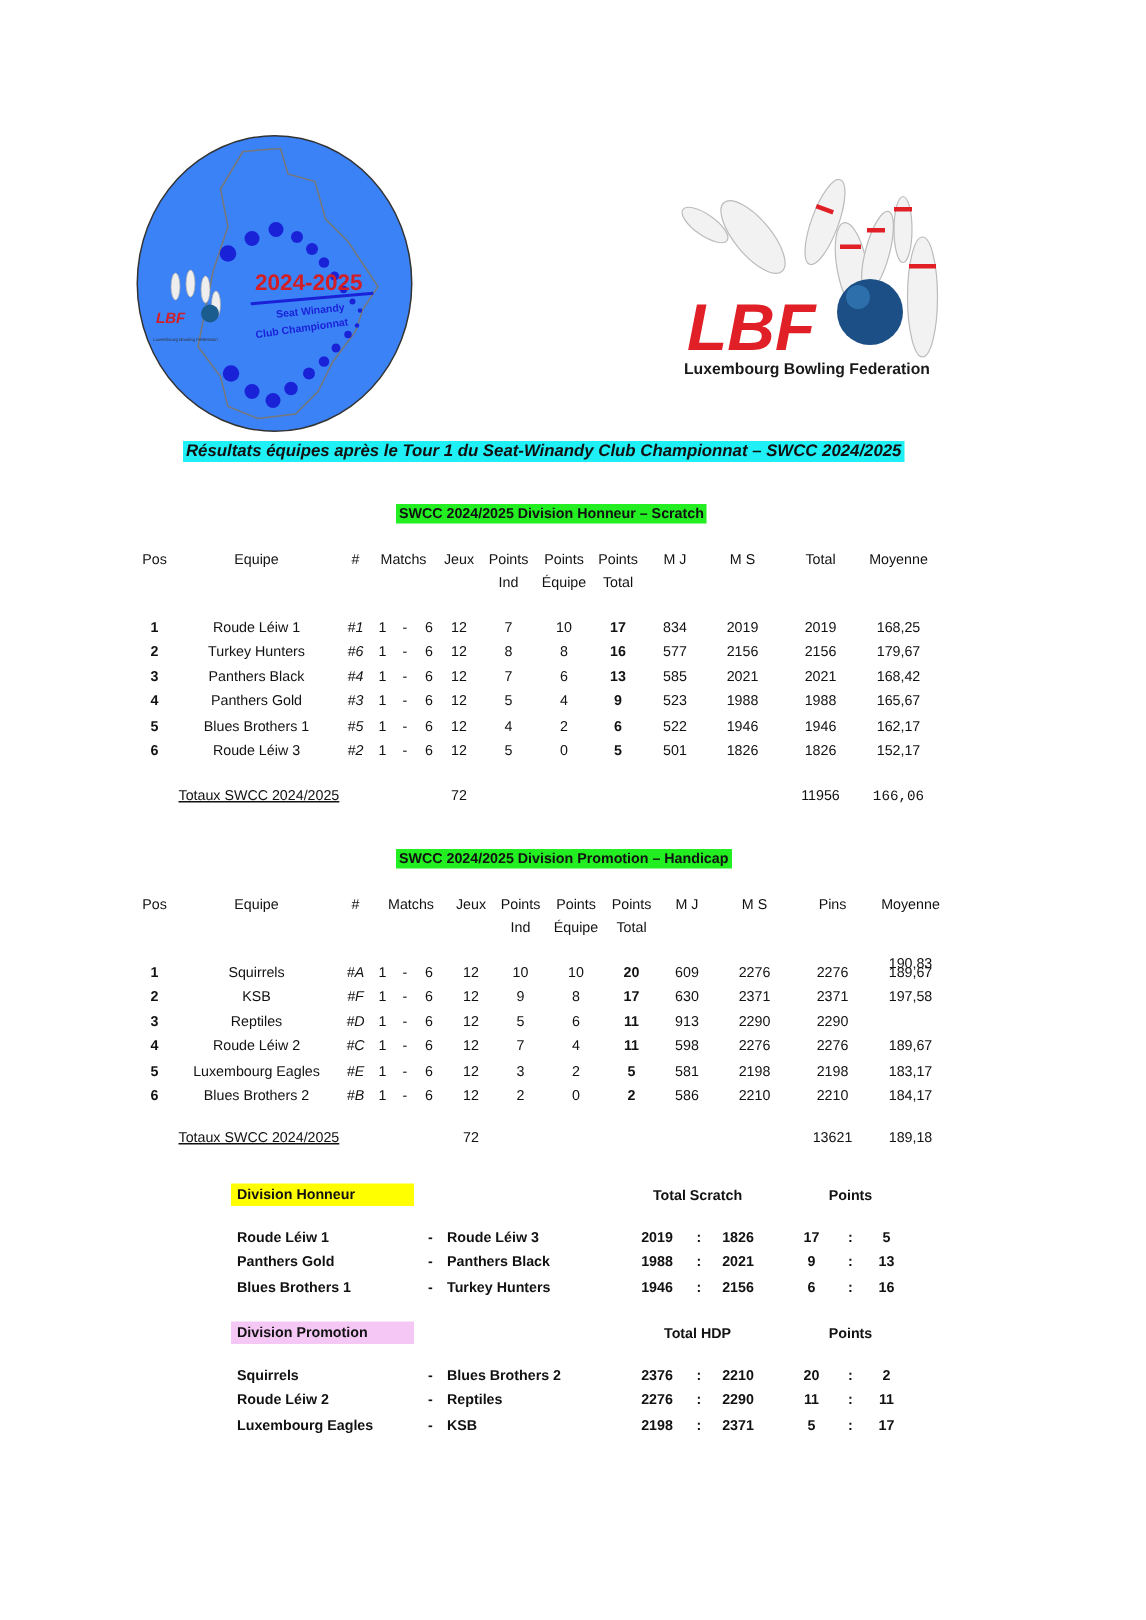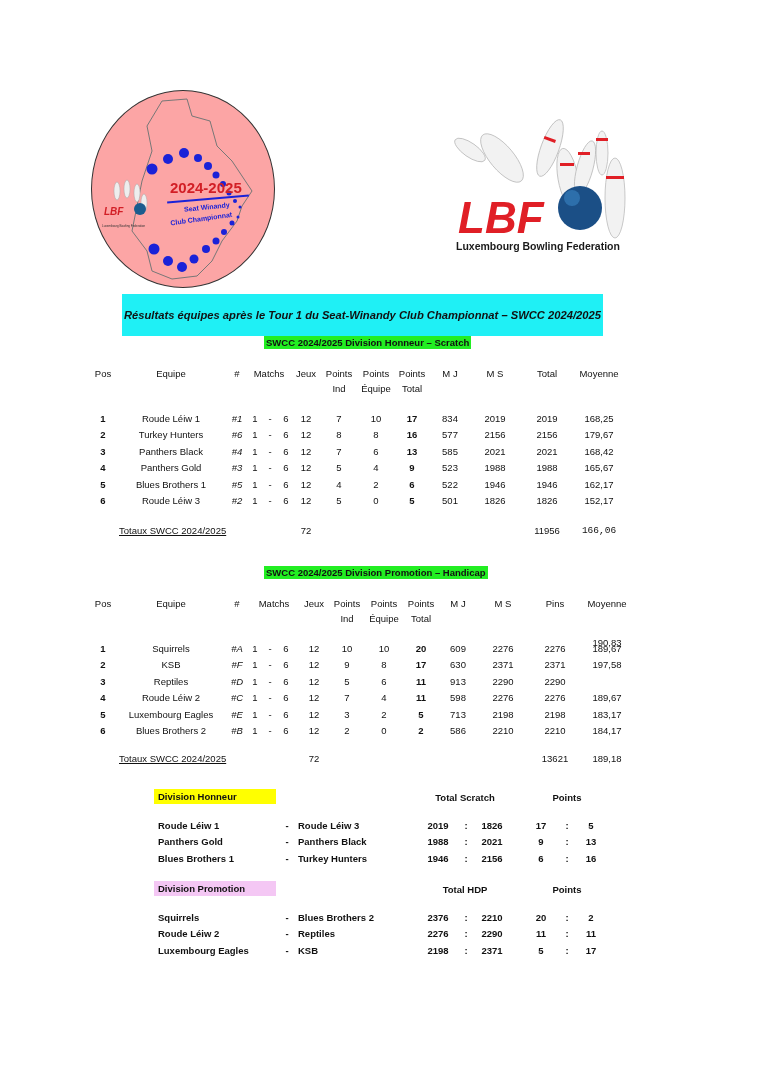--- a/index.html
+++ b/index.html
@@ -1,26 +1,26 @@
 <!DOCTYPE html>
 <html><head>
 <meta charset="utf-8">
 <style>
   html, body { margin:0; padding:0; background:#ffffff; }
   body { width:764px; height:1080px; position:relative; overflow:hidden;
          font-family:"Liberation Sans", sans-serif; color:#111; font-size:9.5px; }
   .abs { position:absolute; }
   
-  .logo-circle { left:91px; top:90px; width:182px; height:196px; border:1px solid #333; border-radius:50%; background:#fca5a5; overflow:hidden; }
+  .logo-circle { left:91px; top:90px; width:182px; height:196px; border:1px solid #333; border-radius:50%; background:#3b82f6; overflow:hidden; }
   .logo-circle svg { width:100%; height:100%; display:block; }
   .logo-lbf { left:440px; top:108px; width:200px; height:160px; }
   .logo-lbf svg { width:100%; height:100%; display:block; }
   .lbf-caption { position:absolute; left:16px; top:132px; font-weight:bold; font-size:10.5px; color:#1a1a1a; white-space:nowrap; }
   
-  .main-title { left:122px; top:294px; background:#1ff0f5; font-weight:bold; font-style:italic; font-size:11.2px; padding:15px 2px; white-space:nowrap; }
+  .main-title { left:122px; top:294px; background:#1ff0f5; font-weight:bold; font-style:italic; font-size:11.2px; padding:1px 2px; white-space:nowrap; }
   .div-title { background:#22ee22; font-weight:bold; font-size:9.5px; padding:1px 2px; white-space:nowrap; }
   .t1 { left:264px; top:336px; }
   .t2 { left:264px; top:566px; }
   
   .cell { position:absolute; white-space:nowrap; transform:translateX(-50%); text-align:center; }
   .left { transform:none; text-align:left; }
   .bold { font-weight:bold; }
   .ital { font-style:italic; }
   .uline { text-decoration:underline; }
   
@@ -282,21 +282,21 @@
     <div class="cell bold" style="left: 103px; top: 708.6px; position: absolute;">5</div>
     <div class="cell" style="left: 171px; top: 708.6px; position: absolute;">Luxembourg Eagles</div>
     <div class="cell ital" style="left: 237px; top: 708.6px; position: absolute;">#E</div>
     <div class="cell" style="left: 255px; top: 708.6px; position: absolute;">1</div>
     <div class="cell" style="left: 270px; top: 708.6px; position: absolute;">-</div>
     <div class="cell" style="left: 286px; top: 708.6px; position: absolute;">6</div>
     <div class="cell" style="left: 314px; top: 708.6px; position: absolute;">12</div>
     <div class="cell" style="left: 347px; top: 708.6px; position: absolute;">3</div>
     <div class="cell" style="left: 384px; top: 708.6px; position: absolute;">2</div>
     <div class="cell bold" style="left: 421px; top: 708.6px; position: absolute;">5</div>
-    <div class="cell" style="left: 458px; top: 708.6px; position: absolute;">713</div>
+    <div class="cell" style="left: 458px; top: 708.6px; position: absolute;">581</div>
     <div class="cell" style="left: 503px; top: 708.6px; position: absolute;">2198</div>
     <div class="cell" style="left: 555px; top: 708.6px; position: absolute;">2198</div>
     <div class="cell" style="left: 607px; top: 708.6px; position: absolute;">183,17</div>
     <div class="cell bold" style="left: 103px; top: 725px; position: absolute;">6</div>
     <div class="cell" style="left: 171px; top: 725px; position: absolute;">Blues Brothers 2</div>
     <div class="cell ital" style="left: 237px; top: 725px; position: absolute;">#B</div>
     <div class="cell" style="left: 255px; top: 725px; position: absolute;">1</div>
     <div class="cell" style="left: 270px; top: 725px; position: absolute;">-</div>
     <div class="cell" style="left: 286px; top: 725px; position: absolute;">6</div>
     <div class="cell" style="left: 314px; top: 725px; position: absolute;">12</div>

